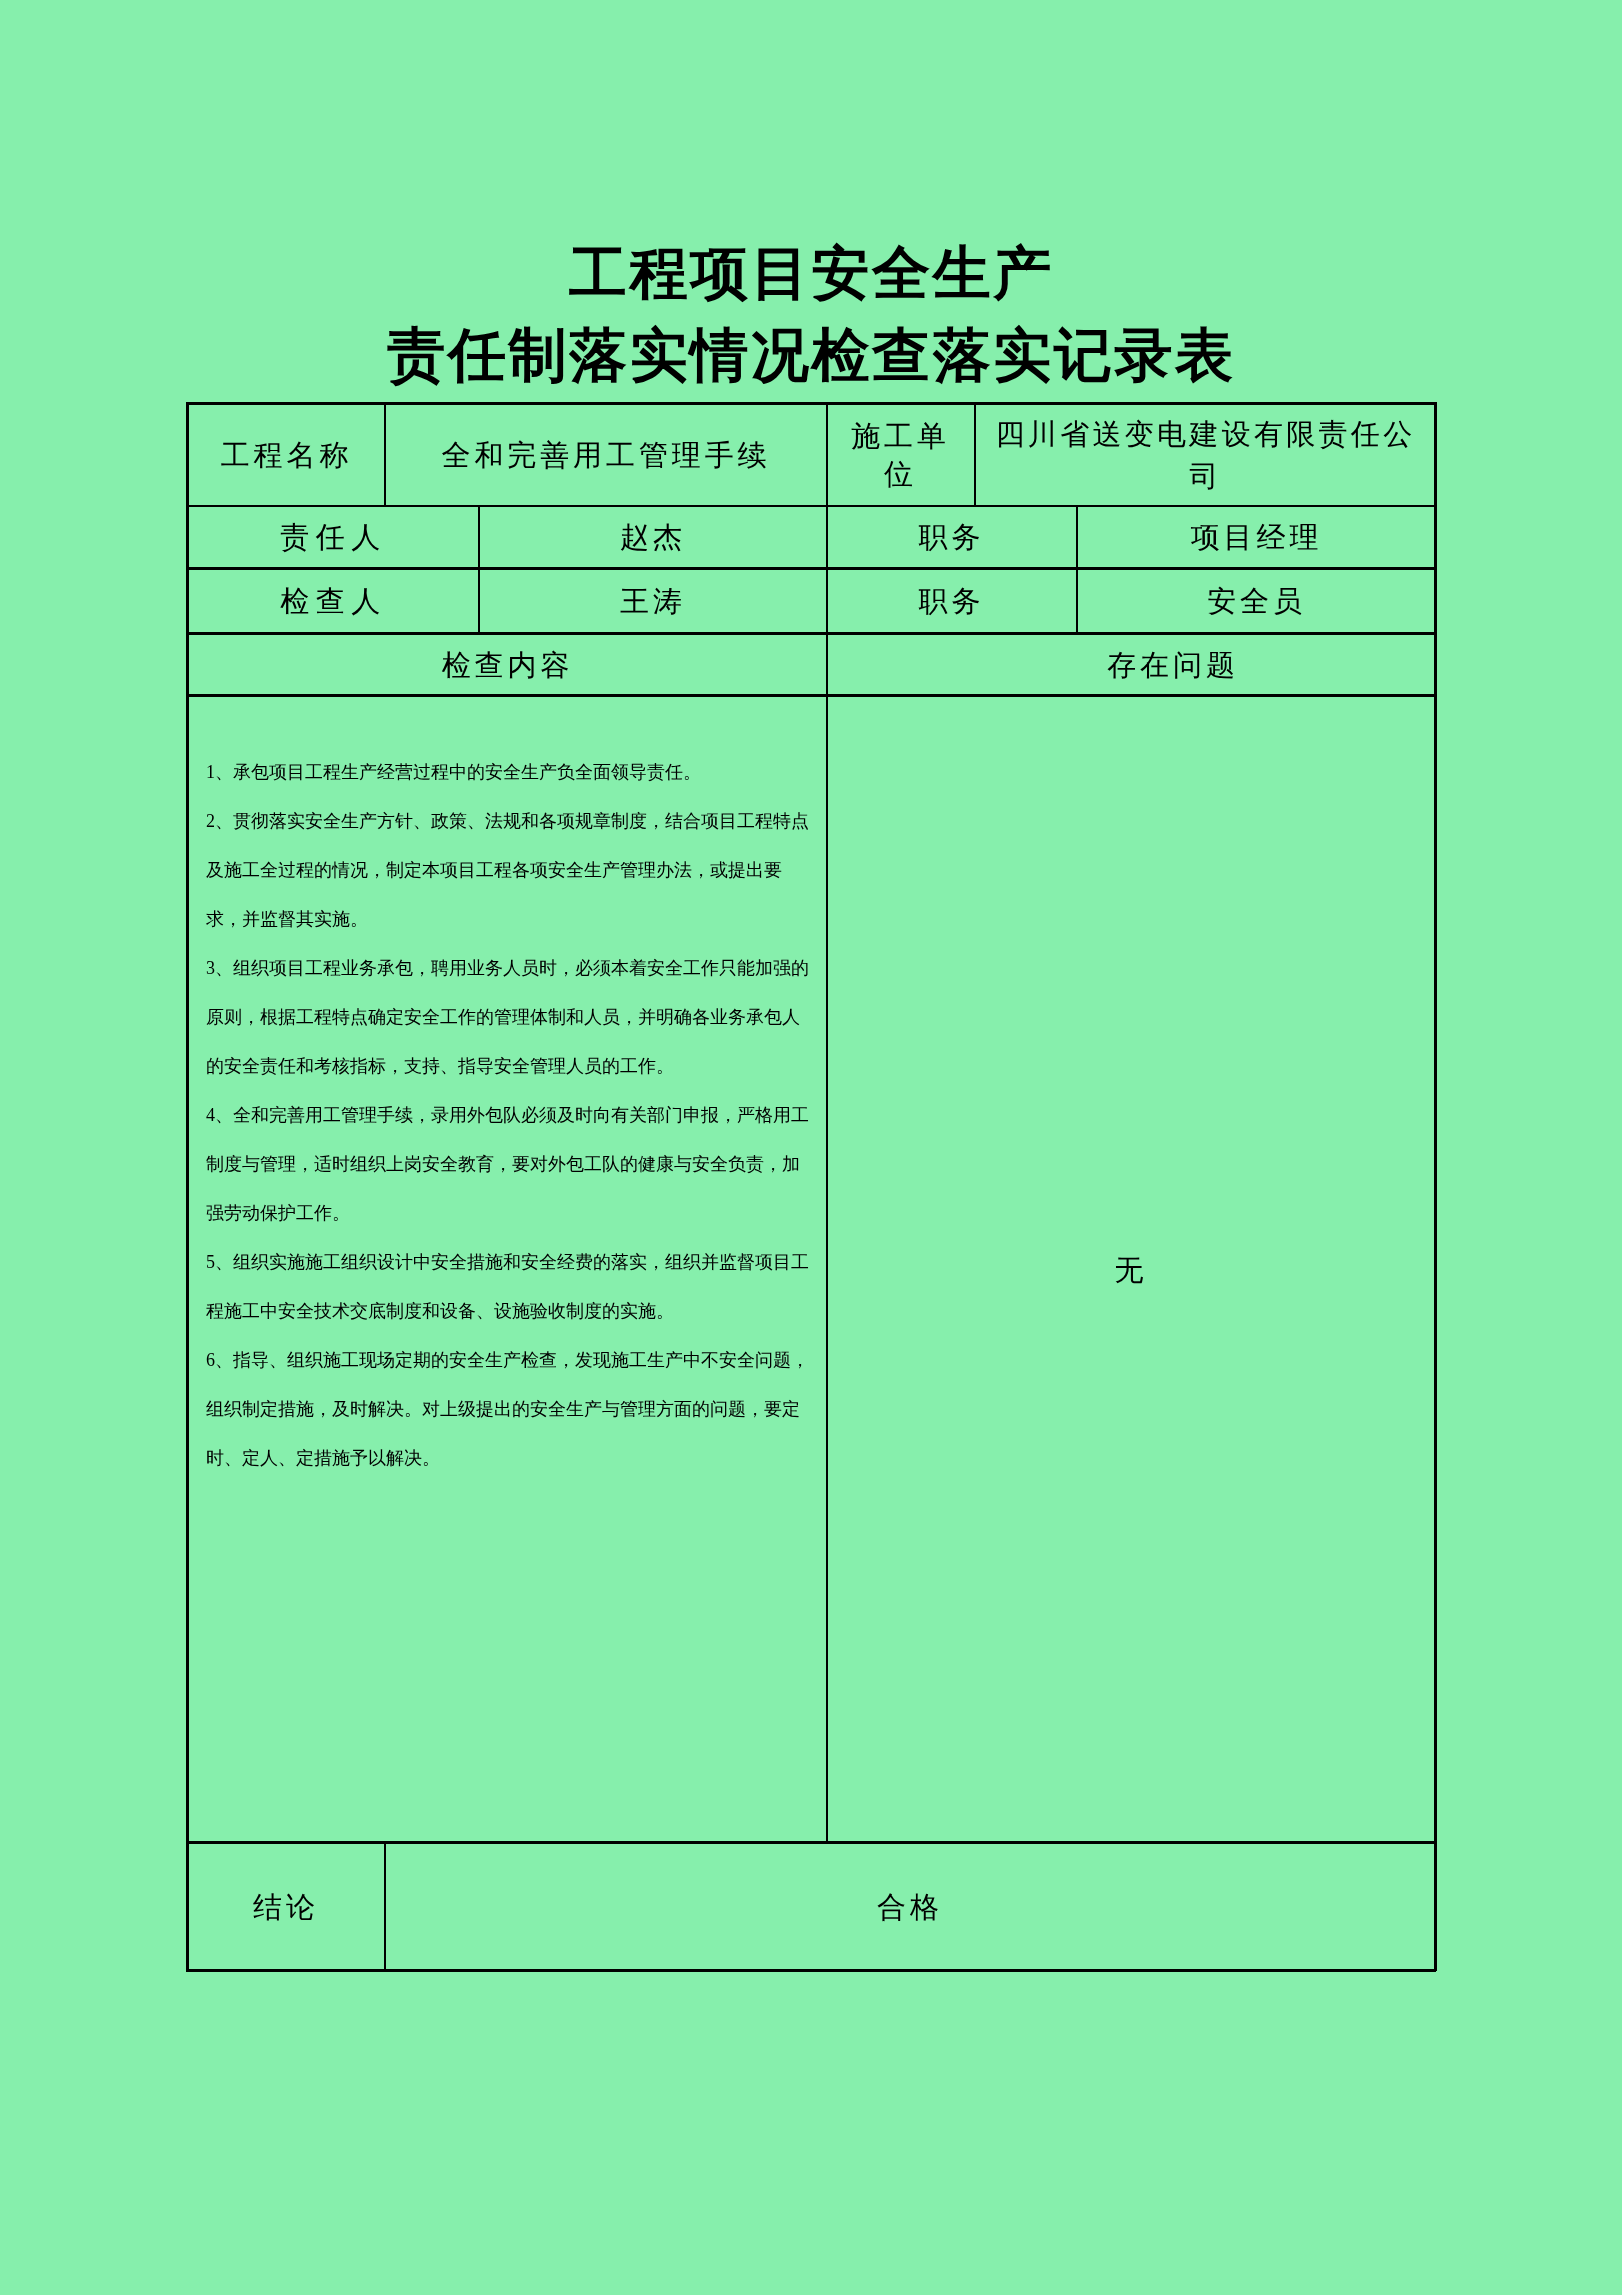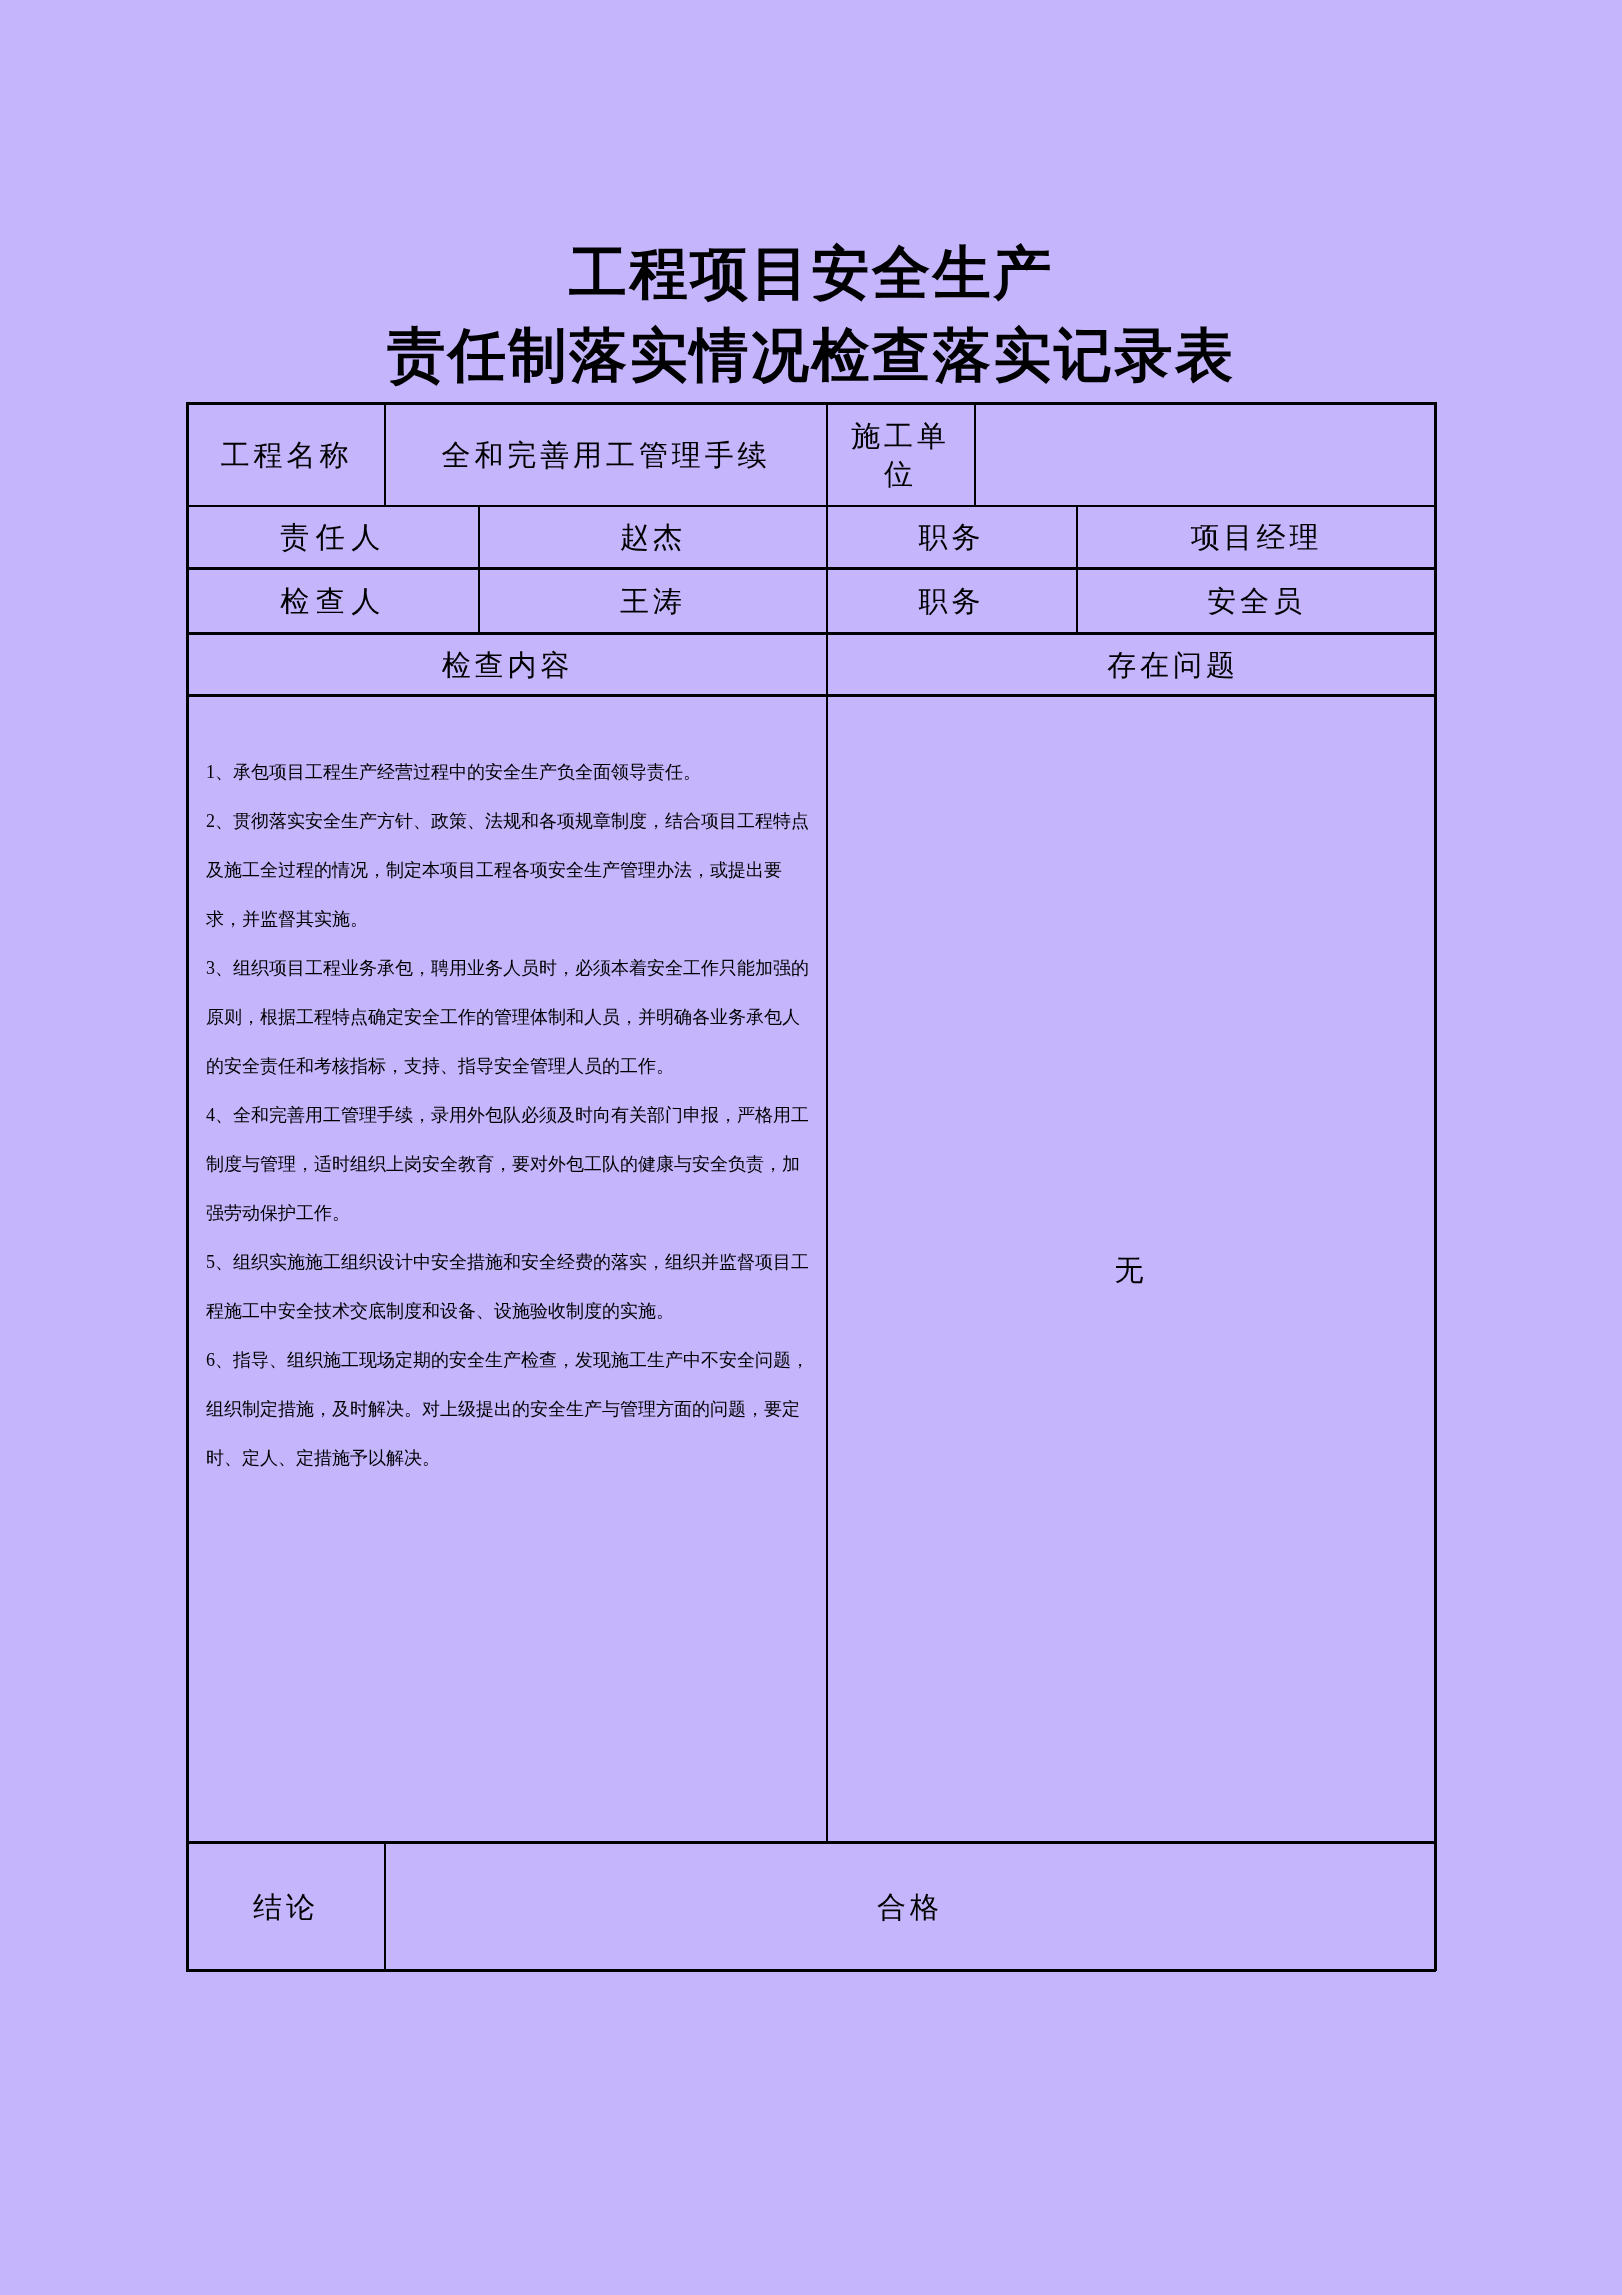--- a/index.html
+++ b/index.html
@@ -1,20 +1,20 @@
 <!DOCTYPE html>
 <html style="font-size:10.5px"><head>
 <meta charset="utf-8">
 <style>
   html, body { margin: 0; padding: 0; background: #ffffff; }
   .page {
     position: relative;
     width: 1623px;
     height: 2295px;
-    background: #c4b5fd;
+    background: #86efac;
     color: #000000;
     font-family: "Liberation Serif", "DejaVu Serif", serif;
     overflow: hidden;
   }
   .doc-title {
     position: absolute;
     left: 0; top: 233px;
     width: 1623px;
     text-align: center;
     font-size: 58px;
@@ -71,20 +71,21 @@
   <div class="vline" style="left:384px;top:402px;width:2px;height:105px;"></div>
   <div class="vline" style="left:974px;top:402px;width:2px;height:105px;"></div>
   <div class="vline" style="left:826px;top:402px;width:2px;height:1442px;"></div>
   <div class="vline" style="left:478px;top:505px;width:2px;height:130px;"></div>
   <div class="vline" style="left:1076px;top:505px;width:2px;height:130px;"></div>
   <div class="vline" style="left:384px;top:1841px;width:2px;height:130px;"></div>
 
   <div class="cell" style="left:189px;top:405px;width:195px;height:100px;">工程名称</div>
   <div class="cell" style="left:386px;top:405px;width:440px;height:100px;">全和完善用工管理手续</div>
   <div class="cell cell-unit" style="left:828px;top:405px;width:145px;height:100px;">施工单位</div>
+  <div class="cell cell-company" style="left:976px;top:405px;width:459px;height:100px;">四川省送变电建设有限责任公司</div>
 
   <div class="cell cell-wide-spacing" style="left:189px;top:507px;width:289px;height:60px;">责任人</div>
   <div class="cell" style="left:480px;top:507px;width:346px;height:60px;">赵杰</div>
   <div class="cell" style="left:828px;top:507px;width:247px;height:60px;">职务</div>
   <div class="cell" style="left:1078px;top:507px;width:357px;height:60px;">项目经理</div>
 
   <div class="cell cell-wide-spacing" style="left:189px;top:570px;width:289px;height:62px;">检查人</div>
   <div class="cell" style="left:480px;top:570px;width:346px;height:62px;">王涛</div>
   <div class="cell" style="left:828px;top:570px;width:247px;height:62px;">职务</div>
   <div class="cell" style="left:1078px;top:570px;width:357px;height:62px;">安全员</div>

